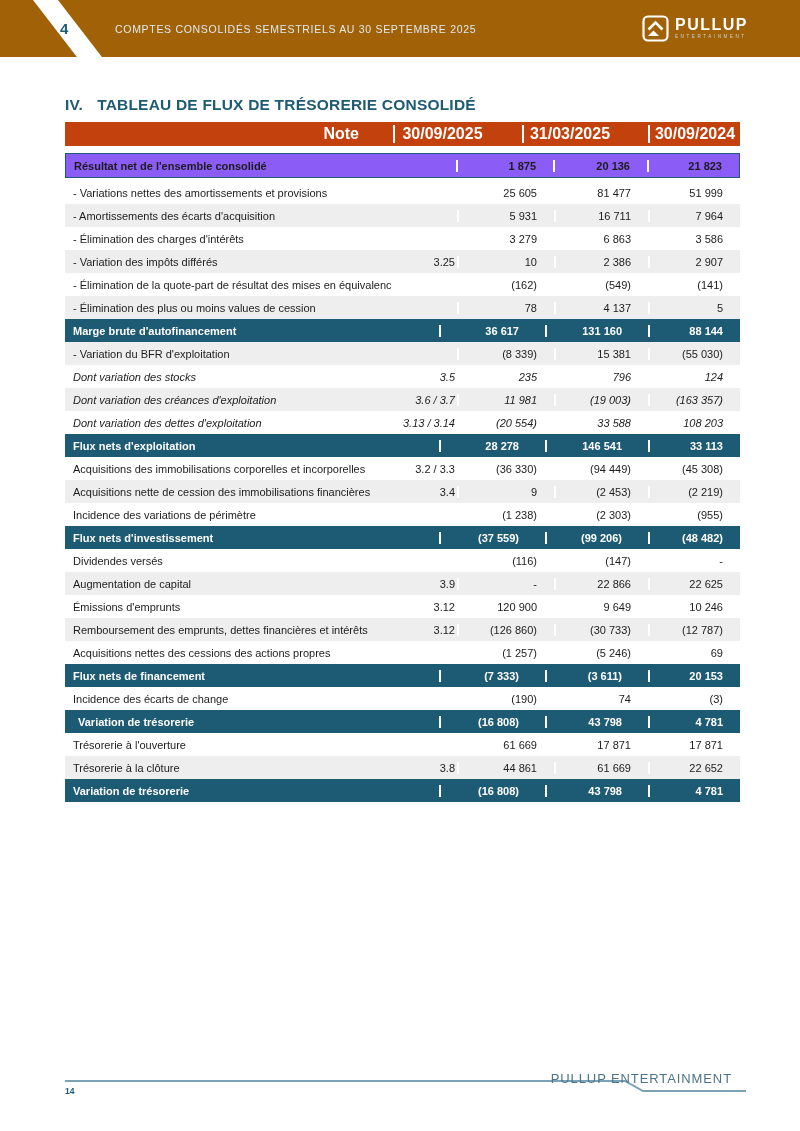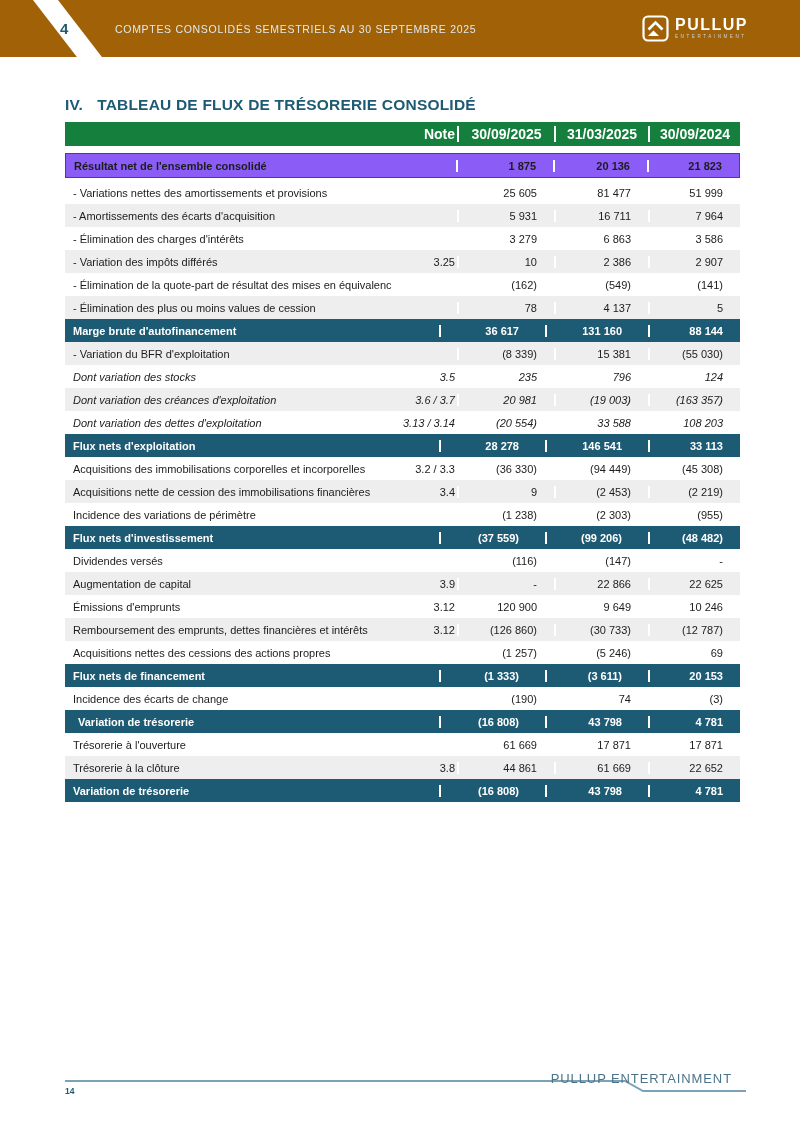--- a/index.html
+++ b/index.html
@@ -18,21 +18,21 @@
   .logo{position:absolute;right:52px;top:0;height:57px;display:flex;align-items:center;gap:6px;}
   .logo-text{display:flex;flex-direction:column;align-items:flex-start;line-height:1;}
   .logo-word{color:#ffffff;font-weight:bold;font-size:16px;letter-spacing:1.5px;}
   .logo-sub{color:#c3d5dd;font-size:4.5px;letter-spacing:2.6px;margin-top:2px;}
   
   .sec-title{position:absolute;left:65px;top:96px;color:#1d5a73;font-weight:bold;font-size:15.5px;
     letter-spacing:.2px;display:flex;gap:14px;}
   
   .tbl{position:absolute;left:65px;top:122px;width:675px;}
   .row{display:flex;align-items:center;height:23px;font-size:11px;color:#1c1c1c;}
-  .thead{height:24px;background:#15803d;color:#ffffff;font-weight:bold;font-size:14px;}
+  .thead{height:24px;background:#c2410c;color:#ffffff;font-weight:bold;font-size:16px;gap:32px;}
   .row.white{background:#ffffff;}
   .row.gray{background:#eeeeee;}
   .row.teal{background:#1d5a73;color:#ffffff;font-weight:bold;gap:9px;}
   .row.bordered{height:25px;margin-top:7px;margin-bottom:3px;border:1.5px solid #1d5a73;
     font-weight:bold;background:#8b5cf6;box-sizing:border-box;}
   .row.italic .cell{font-style:italic;}
   .row.indent .label{padding-left:13px;}
   .cell{box-sizing:border-box;white-space:nowrap;overflow:hidden;}
   .cell.label{flex:1;padding-left:8px;text-align:left;}
   .cell.note{width:65px;text-align:right;padding-right:2px;}
@@ -147,21 +147,21 @@
       <div class="row white italic">
         <div class="cell label">Dont variation des stocks</div>
         <div class="cell note">3.5</div>
         <div class="cell num c1 sep">235</div>
         <div class="cell num c2 sep">796</div>
         <div class="cell num c3 sep">124</div>
       </div>
       <div class="row gray italic">
         <div class="cell label">Dont variation des créances d'exploitation</div>
         <div class="cell note">3.6 / 3.7</div>
-        <div class="cell num c1 sep">20 981</div>
+        <div class="cell num c1 sep">11 981</div>
         <div class="cell num c2 sep">(19 003)</div>
         <div class="cell num c3 sep">(163 357)</div>
       </div>
       <div class="row white italic">
         <div class="cell label">Dont variation des dettes d'exploitation</div>
         <div class="cell note">3.13 / 3.14</div>
         <div class="cell num c1 sep">(20 554)</div>
         <div class="cell num c2 sep">33 588</div>
         <div class="cell num c3 sep">108 203</div>
       </div>
@@ -231,21 +231,21 @@
       <div class="row white">
         <div class="cell label">Acquisitions nettes des cessions des actions propres</div>
         <div class="cell note"></div>
         <div class="cell num c1 sep">(1 257)</div>
         <div class="cell num c2 sep">(5 246)</div>
         <div class="cell num c3 sep">69</div>
       </div>
       <div class="row teal">
         <div class="cell label">Flux nets de financement</div>
         <div class="cell note"></div>
-        <div class="cell num c1 sep">(1 333)</div>
+        <div class="cell num c1 sep">(7 333)</div>
         <div class="cell num c2 sep">(3 611)</div>
         <div class="cell num c3 sep">20 153</div>
       </div>
       <div class="row white">
         <div class="cell label">Incidence des écarts de change</div>
         <div class="cell note"></div>
         <div class="cell num c1 sep">(190)</div>
         <div class="cell num c2 sep">74</div>
         <div class="cell num c3 sep">(3)</div>
       </div>

